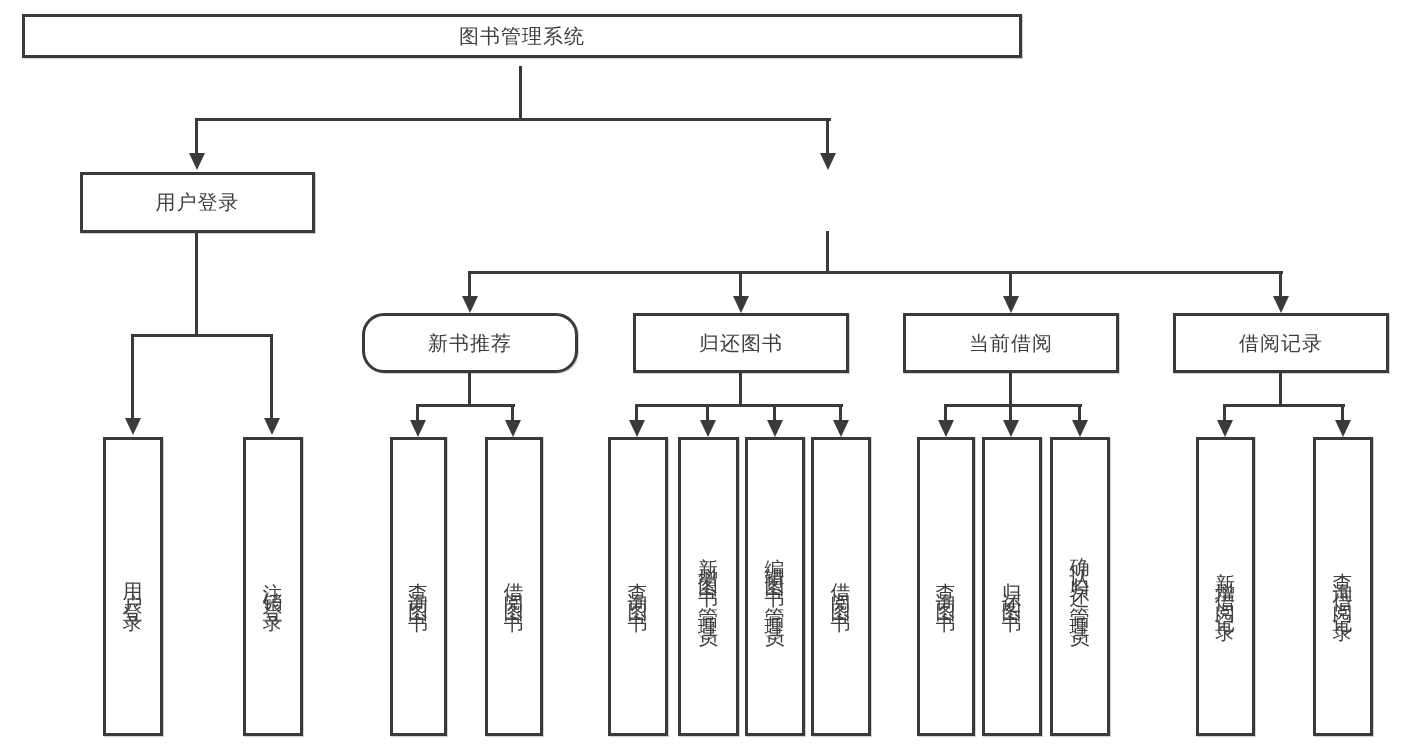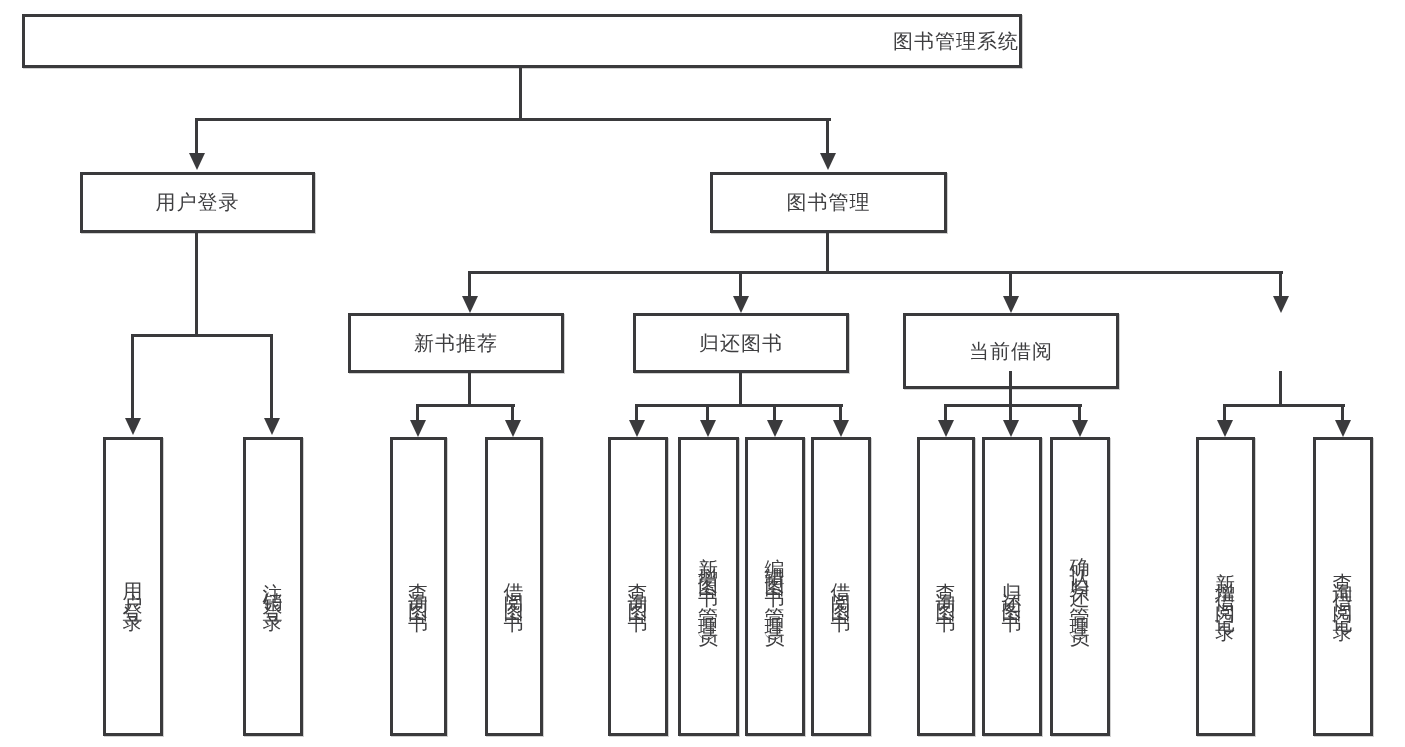--- a/index.html
+++ b/index.html
@@ -34,39 +34,39 @@
   .watermark{
     position:absolute;left:1157px;top:709px;z-index:5;
     font-size:21px;color:var(--watermark);letter-spacing:1px;white-space:nowrap;
   }
 </style>
 </head>
 <body>
 
 <div id="canvas">
 
-  <div class="box" style="left:22px;top:14px;width:1000px;height:54px;justify-content:flex-end;">
+  <div class="box" style="left:22px;top:14px;width:1000px;height:44px;">
     <span>图书管理系统</span>
   </div>
 
   <div class="box" style="left:80px;top:172px;width:235px;height:61px;">
     <span>用户登录</span>
   </div>
-  <div class="box" style="left:710px;top:172px;width:237px;height:61px;">
-    <span>图书管理</span>
-  </div>
 
-  <div class="box" style="left:348px;top:313px;width:216px;height:60px;">
+  <div class="box" style="left:362px;top:313px;width:216px;height:60px;border-radius:22px;">
     <span>新书推荐</span>
   </div>
   <div class="box" style="left:633px;top:313px;width:216px;height:60px;">
     <span>归还图书</span>
   </div>
-  <div class="box" style="left:903px;top:313px;width:216px;height:76px;">
+  <div class="box" style="left:903px;top:313px;width:216px;height:60px;">
     <span>当前借阅</span>
+  </div>
+  <div class="box" style="left:1173px;top:313px;width:216px;height:60px;">
+    <span>借阅记录</span>
   </div>
 
   <div class="box vbox" style="left:103px;top:437px;width:60px;height:299px;">
     <span class="vlabel">用户登录</span>
   </div>
   <div class="box vbox" style="left:243px;top:437px;width:60px;height:299px;">
     <span class="vlabel">注销登录</span>
   </div>
 
   <div class="box vbox" style="left:390px;top:437px;width:57px;height:299px;">

